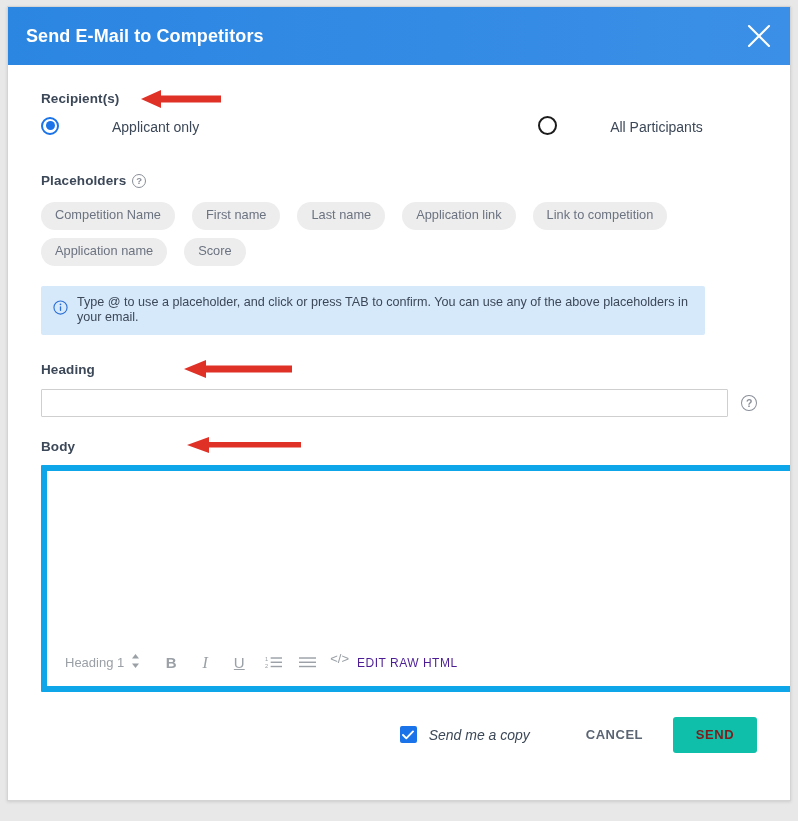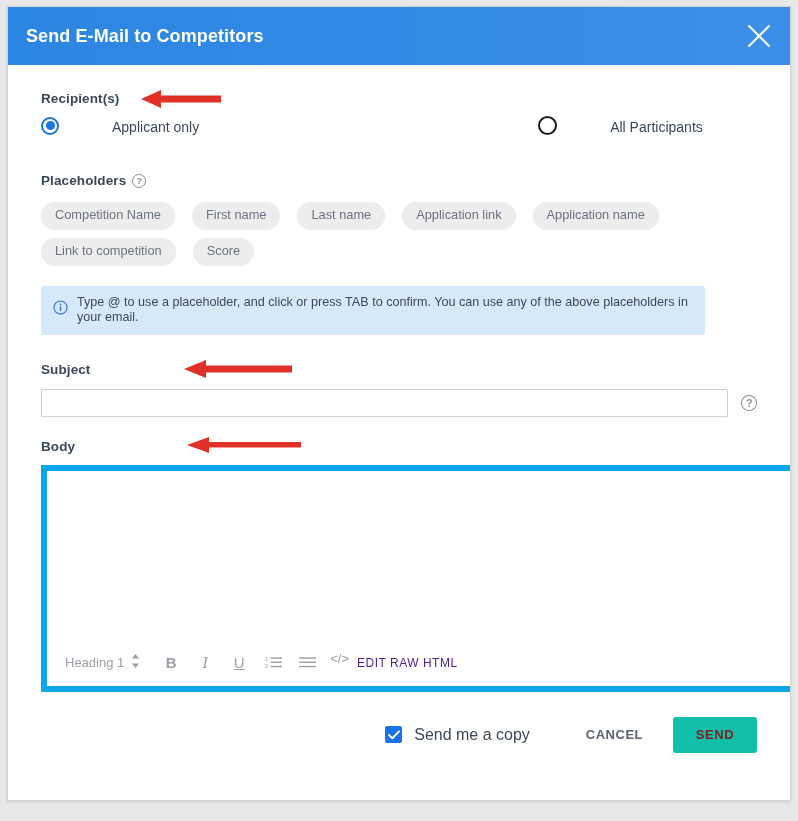--- a/index.html
+++ b/index.html
@@ -295,22 +295,23 @@
     width: 17px; height: 17px;
     background: #1a73e8;
     border-radius: 2px;
     display: flex;
     align-items: center;
     justify-content: center;
     flex: none;
   }
   .copy-check .cc-label {
     margin-left: 12px;
-    font-size: 16px;
-    color: #3c4858;
+    font-size: 14px;
+    color: #3c4858;
+    font-style: italic;
   }
   .cancel-btn {
     font-size: 13px;
     font-weight: bold;
     color: #5a6472;
     letter-spacing: 0.5px;
     padding: 10px 14px;
     cursor: pointer;
     background: none;
     border: none;
@@ -375,40 +376,40 @@
     <div class="placeholders-block">
       <div class="label-row">
         <span class="field-label">Placeholders</span>
         <span class="help-icon-circle">?</span>
       </div>
       <div class="chips">
         <span class="chip">Competition Name</span>
         <span class="chip">First name</span>
         <span class="chip">Last name</span>
         <span class="chip">Application link</span>
+        <span class="chip">Link to competition</span>
         <span class="chip">Application name</span>
-        <span class="chip">Link to competition</span>
         <span class="chip">Score</span>
       </div>
     </div>
 
     <div class="info-banner">
       <span class="info-icon">
         <svg width="15" height="15" viewBox="0 0 16 16" aria-hidden="true">
           <circle cx="8" cy="8" r="7" fill="none" stroke="#2b6fd4" stroke-width="1.2"></circle>
           <circle cx="8" cy="4.6" r="0.95" fill="#2b6fd4"></circle>
           <rect x="7.3" y="6.6" width="1.4" height="5" rx="0.6" fill="#2b6fd4"></rect>
         </svg>
       </span>
       <span class="text">Type @ to use a placeholder, and click or press TAB to confirm. You can use any of the above placeholders in your email.</span>
     </div>
 
     <div class="subject-block">
       <div class="label-row">
-        <span class="field-label">Subject</span>
+        <span class="field-label">Heading</span>
         <span class="arrow" style="left:143px; top:-2px;">
           <svg width="108" height="18" viewBox="0 0 108 18" aria-hidden="true">
             <polygon points="0,9 22,0 22,18" fill="#e03127"></polygon>
             <rect x="20" y="5.5" width="88" height="7" fill="#e03127"></rect>
           </svg>
         </span>
       </div>
       <div class="subject-input-row">
         <input class="text-input" type="text" value="" placeholder="" style="">
         <span class="help-icon-circle subject-help">?</span>

